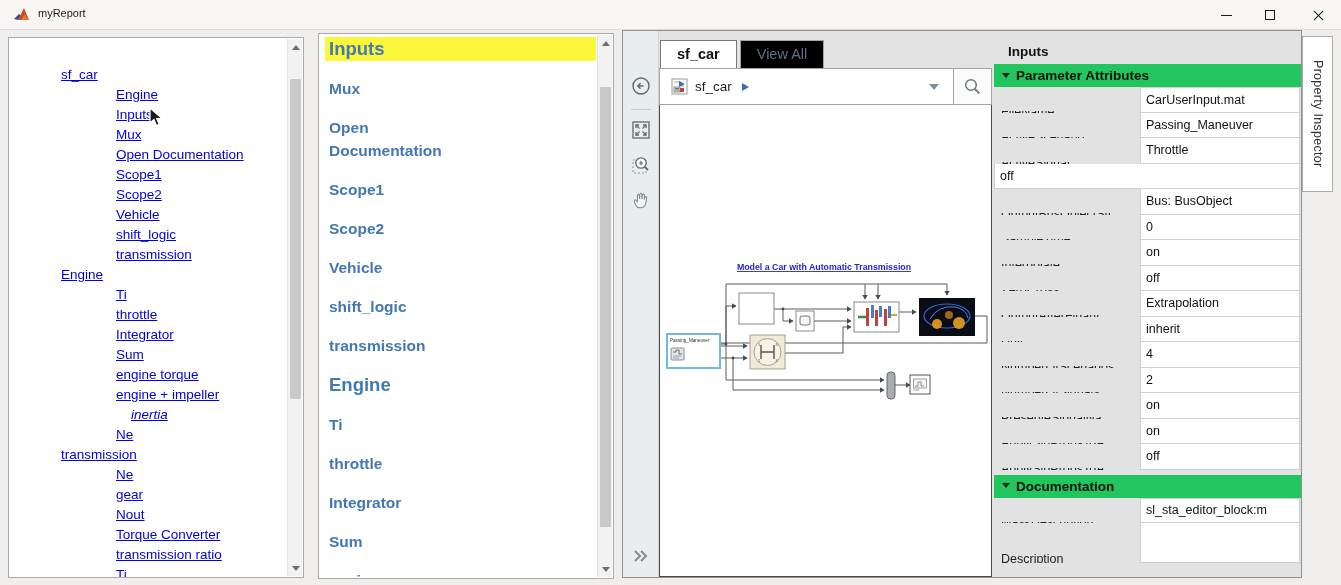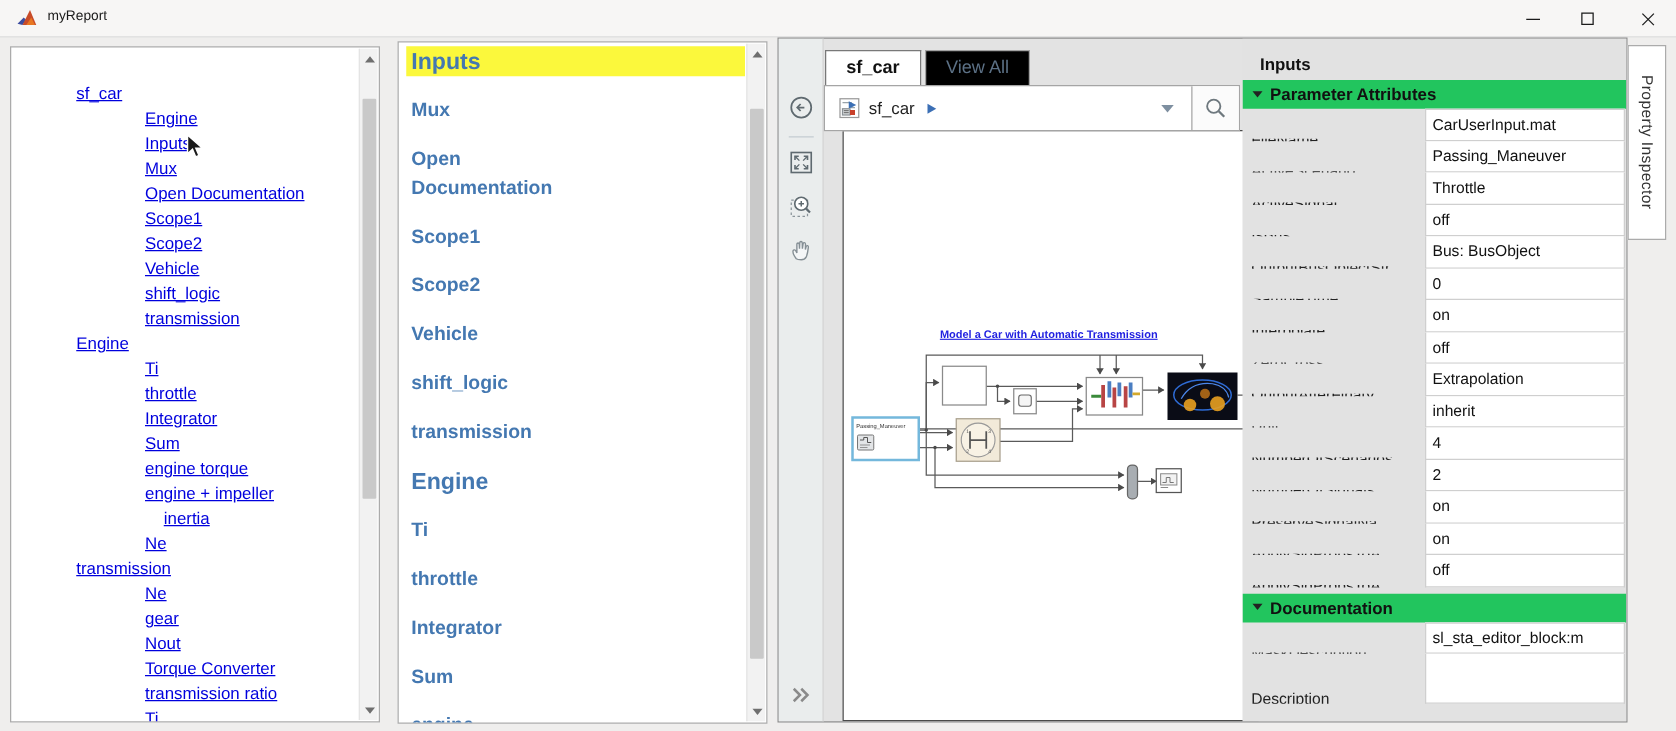--- a/index.html
+++ b/index.html
@@ -25,21 +25,21 @@
   .tri-up { width:0; height:0; border-left:4px solid transparent; border-right:4px solid transparent; border-bottom:5px solid #6F6F6F; }
   .tri-down { width:0; height:0; border-left:4px solid transparent; border-right:4px solid transparent; border-top:5px solid #6F6F6F; }
   .sthumb { position:absolute; left:2px; width:11px; background:#C9C9C9; border-radius:1px; }
 
   
   .left-panel { position:absolute; left:8px; top:37px; width:296px; height:541px; background:#fff; border:1px solid #ABABAB; overflow:hidden; }
   .tree { padding-top:27px; }
   .tlink { display:block; font-size:13.5px; line-height:20px; color:#0000DD; text-decoration:underline; cursor:pointer; white-space:nowrap; }
   .tlink.lvl1 { padding-left:52px; }
   .tlink.lvl2 { padding-left:107px; }
-  .tlink.lvl3 { padding-left:122px; }
+  .tlink.lvl3 { padding-left:122px;font-style:italic; }
   .cursor-icon { position:absolute; left:140px; top:69px; }
 
   
   .toc-panel { position:absolute; left:318px; top:33px; width:296px; height:546px; background:#fff; border:1px solid #ABABAB; overflow:hidden; }
   .toc-list { padding:3px 0 0 10px; width:281px; }
   .toc-item { display:block; margin-bottom:16px; font-weight:bold; color:#4478B1; font-size:15.5px; line-height:23px; cursor:pointer; }
   .toc-item .txt { display:inline-block; max-width:150px; }
   .toc-item.heading { font-size:18.5px; line-height:24px; }
   .toc-item.highlight { background:#FBF83C; margin-right:4px; padding-left:4px; margin-left:-4px; }
 
@@ -55,21 +55,21 @@
   .tab.active { background:#fff; border:1px solid #787878; border-bottom:none; font-weight:bold; color:#111; position:relative; z-index:2; }
   .tab.inactive { background:#000000; border:1px solid #A3A3A3; border-bottom:none; color:#5C7186; }
 
   .crumbbar { position:absolute; left:36px; top:37px; width:333px; height:37px; background:#fff; border:1px solid #A5A5A5; display:flex; align-items:center; z-index:1; }
   .crumb-icon { margin-left:11px; }
   .crumb-label { margin-left:7px; font-size:13.5px; color:#222; }
   .crumb-caret { margin-left:10px; width:0; height:0; border-left:7px solid #3B6FB5; border-top:4.5px solid transparent; border-bottom:4.5px solid transparent; }
   .crumb-drop { margin-left:auto; margin-right:14px; width:0; height:0; border-top:6px solid #7E8FA0; border-left:5px solid transparent; border-right:5px solid transparent; cursor:pointer; }
   .search-btn { width:38px; align-self:stretch; border-left:1px solid #A5A5A5; background:#FBFBFB; display:flex; align-items:center; justify-content:center; cursor:pointer; }
 
-  .canvas { position:absolute; left:36px; top:73px; width:333px; height:473px; background:#fff; border:1px solid #4A4A4A;margin-left:15px; }
+  .canvas { position:absolute; left:36px; top:73px; width:333px; height:473px; background:#fff; border:1px solid #4A4A4A; }
   .canvas svg { display:block; }
 
   .inspector { position:absolute; left:371px; top:0; width:307px; height:546px; background:#E2E2E2; overflow:hidden; }
   .insp-title { padding:13px 0 5px 14px; font-weight:bold; font-size:13.5px; color:#111; }
   .sechdr { height:23px; background:#22c55e; font-weight:bold; font-size:13.5px; line-height:23px; padding-left:8px; color:#111; cursor:pointer; }
   .sechdr .caret { display:inline-block; width:0; height:0; border-top:5px solid #222; border-left:4px solid transparent; border-right:4px solid transparent; margin-right:6px; vertical-align:middle; margin-top:-2px; }
   .sechdr + .sechdr, .prow + .sechdr { margin-top:5px; }
   .prow { display:flex; height:25.5px; }
   .prow.tall { height:40px; }
   .plabel { width:146px; padding-left:7px; font-size:12.5px; color:#222; white-space:nowrap; overflow:hidden; display:flex; align-items:center;margin-top:24px; }
@@ -343,21 +343,20 @@
         </div>
         <div class="prow">
           <div class="plabel">ActiveScenario</div>
           <div class="pvalue">Passing_Maneuver</div>
         </div>
         <div class="prow">
           <div class="plabel">ActiveSignal</div>
           <div class="pvalue">Throttle</div>
         </div>
         <div class="prow">
-          <div class="plabel">IsBus</div>
           <div class="pvalue">off</div>
         </div>
         <div class="prow">
           <div class="plabel">OutputBusObjectStr</div>
           <div class="pvalue">Bus: BusObject</div>
         </div>
         <div class="prow">
           <div class="plabel">SampleTime</div>
           <div class="pvalue">0</div>
         </div>

